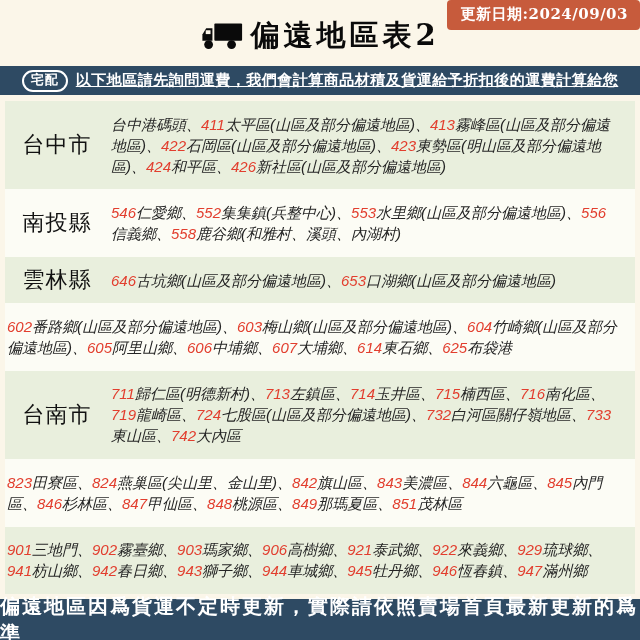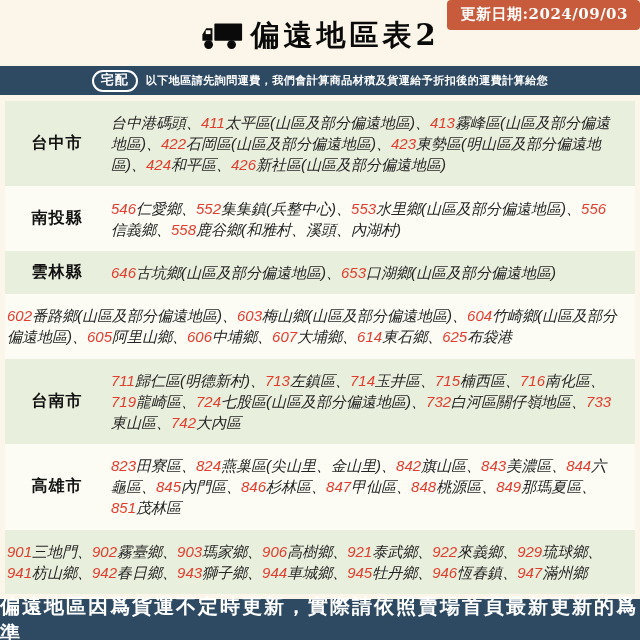--- a/index.html
+++ b/index.html
@@ -46,32 +46,32 @@
     color:#fff;
   }
   .notice-badge{
     border:2px solid #fff;border-radius:999px;
     font-weight:bold;font-size:13px;line-height:1;
     padding:2px 7px 3px;letter-spacing:1px;
     font-family:Liberation Mono, monospace;
   }
   .notice-text{
     font-family:"DejaVu Serif",serif;
-    font-weight:bold;font-size:11px;letter-spacing:.5px;
+    font-weight:bold;font-size:15px;letter-spacing:.5px;text-decoration:underline;
   }
   
   .table{
     flex:1;margin:6px 5px 5px;display:flex;flex-direction:column;
   }
   .row{display:flex;align-items:center;flex:1 0 auto;}
   .row-green{background:var(--row_green);}
   .row-white{background:var(--row_white);}
   .county{
     flex:none;width:104px;text-align:center;
-    font-size:16px;font-weight:bold;color:#111;
+    font-size:22px;font-weight:normal;color:#111;
     letter-spacing:1px;
   }
   .districts{
     flex:1;padding:8px 14px 8px 2px;
     font-size:15px;line-height:21px;color:#242424;font-style:italic;
   }
   .zip{color:var(--red);}
   
   .footer-bar{
     flex:none;height:41px;background:var(--navy);
@@ -120,21 +120,20 @@
       <div class="districts"><span class="zip">646</span><span>古坑鄉(山區及部分偏遠地區)、</span><span class="zip">653</span><span>口湖鄉(山區及部分偏遠地區)</span></div>
     </div>
     <div class="row row-white">
       <div class="districts"><span class="zip">602</span><span>番路鄉(山區及部分偏遠地區)、</span><span class="zip">603</span><span>梅山鄉(山區及部分偏遠地區)、</span><span class="zip">604</span><span>竹崎鄉(山區及部分偏遠地區)、</span><span class="zip">605</span><span>阿里山鄉、</span><span class="zip">606</span><span>中埔鄉、</span><span class="zip">607</span><span>大埔鄉、</span><span class="zip">614</span><span>東石鄉、</span><span class="zip">625</span><span>布袋港</span></div>
     </div>
     <div class="row row-green">
       <div class="county">台南市</div>
       <div class="districts"><span class="zip">711</span><span>歸仁區(明德新村)、</span><span class="zip">713</span><span>左鎮區、</span><span class="zip">714</span><span>玉井區、</span><span class="zip">715</span><span>楠西區、</span><span class="zip">716</span><span>南化區、</span><span class="zip">719</span><span>龍崎區、</span><span class="zip">724</span><span>七股區(山區及部分偏遠地區)、</span><span class="zip">732</span><span>白河區關仔嶺地區、</span><span class="zip">733</span><span>東山區、</span><span class="zip">742</span><span>大內區</span></div>
     </div>
     <div class="row row-white">
-      <div class="county">高雄市</div>
       <div class="districts"><span class="zip">823</span><span>田寮區、</span><span class="zip">824</span><span>燕巢區(尖山里、金山里)、</span><span class="zip">842</span><span>旗山區、</span><span class="zip">843</span><span>美濃區、</span><span class="zip">844</span><span>六龜區、</span><span class="zip">845</span><span>內門區、</span><span class="zip">846</span><span>杉林區、</span><span class="zip">847</span><span>甲仙區、</span><span class="zip">848</span><span>桃源區、</span><span class="zip">849</span><span>那瑪夏區、</span><span class="zip">851</span><span>茂林區</span></div>
     </div>
     <div class="row row-green">
       <div class="districts"><span class="zip">901</span><span>三地門、</span><span class="zip">902</span><span>霧臺鄉、</span><span class="zip">903</span><span>瑪家鄉、</span><span class="zip">906</span><span>高樹鄉、</span><span class="zip">921</span><span>泰武鄉、</span><span class="zip">922</span><span>來義鄉、</span><span class="zip">929</span><span>琉球鄉、</span><span class="zip">941</span><span>枋山鄉、</span><span class="zip">942</span><span>春日鄉、</span><span class="zip">943</span><span>獅子鄉、</span><span class="zip">944</span><span>車城鄉、</span><span class="zip">945</span><span>牡丹鄉、</span><span class="zip">946</span><span>恆春鎮、</span><span class="zip">947</span><span>滿州鄉</span></div>
     </div>
   </div>
 
 <div class="footer-bar">
   <span class="footer-text">偏遠地區因爲貨運不定時更新，實際請依照賣場首頁最新更新的爲準</span>
 </div>

